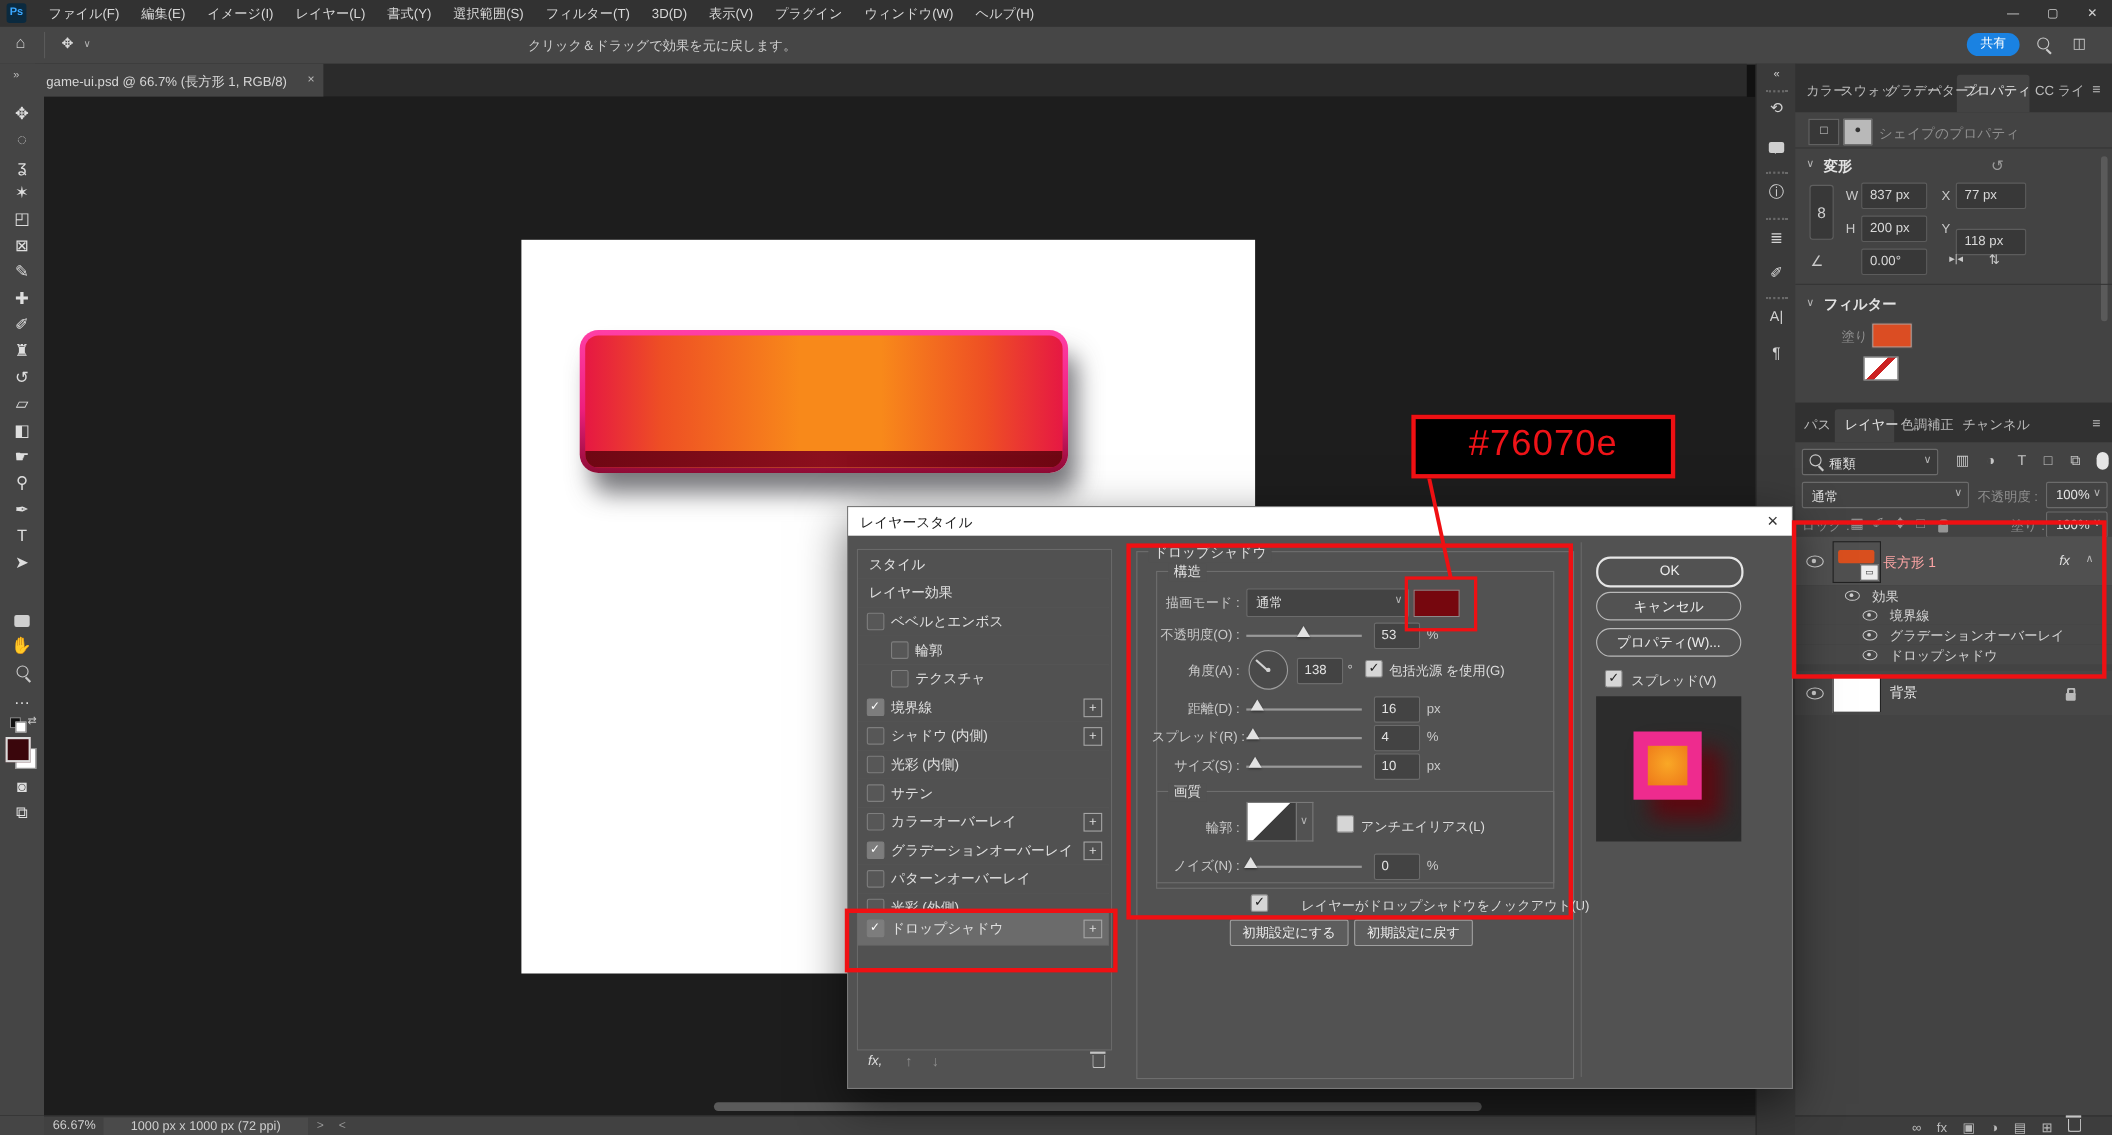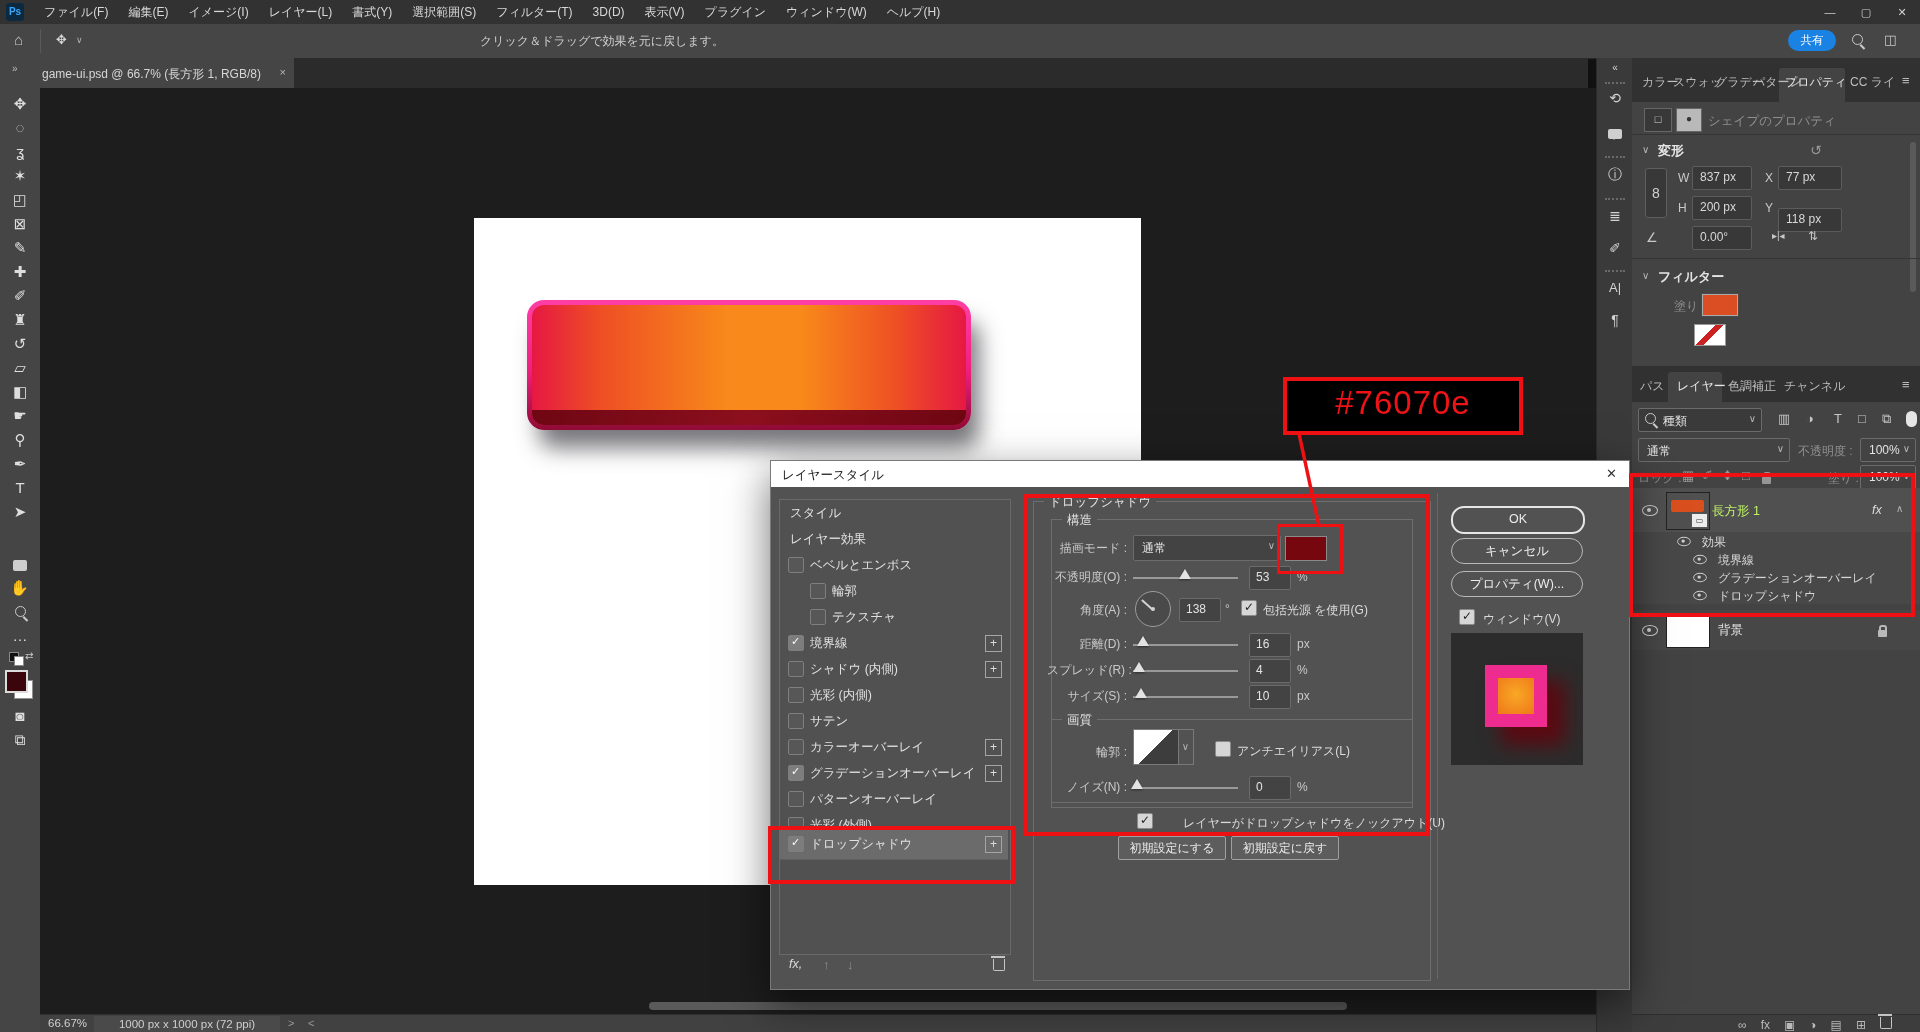--- a/index.html
+++ b/index.html
@@ -391,21 +391,21 @@
     <span class="dlgtext" style="left:412px;top:354px">レイヤーがドロップシャドウをノックアウト(U)</span>
 
     <div class="dbtn" style="left:347px;top:375px">初期設定にする</div>
     <div class="dbtn" style="left:460px;top:375px">初期設定に戻す</div>
 
     <div class="vdiv"></div>
     <div class="pillbtn def" style="top:45px">OK</div>
     <div class="pillbtn" style="top:77px">キャンセル</div>
     <div class="pillbtn" style="top:110px">プロパティ(W)...</div>
     <span class="dcb on" style="left:688px;top:148px"></span>
-    <span class="dlgtext" style="left:712px;top:150px">ウィンドウ(V)</span>
+    <span class="dlgtext" style="left:712px;top:150px">スプレッド(V)</span>
     <div class="pvthumb">
       <div class="pvshadow"></div>
       <div class="pvpink">
         <div class="pvorange"></div>
       </div>
     </div>
   </div>
 
   <svg id="annline" width="1920" height="1032">
     <line x1="1298" y1="429" x2="1319" y2="526" stroke="#ef1013" stroke-width="3.5"></line>
@@ -520,21 +520,21 @@
     <div class="combo" style="left:228px;top:407px;width:54px;height:22px">
         <span class="grayed">100%</span>
       </div>
     
     <div class="lrow" style="top:430px;height:44px;background:#505050">
       <span class="abs" style="left:10px;top:17px"><span class="eye"></span></span>
       <div class="abs checker" style="left:34px;top:4px;width:42px;height:36px;border:1px solid #222">
         <div class="abs" style="left:4px;top:7px;width:33px;height:12px;background:#d94f1e;border-radius:2px"></div>
         <div class="abs" style="left:24px;top:20px;width:15px;height:13px;background:#ededed;border:1px solid #555;color:#333;font-size:8px;text-align:center;line-height:13px">▭</div>
       </div>
-      <span class="abs" style="left:80px;top:15px;font-size:12.5px;color:#bef264">長方形 1</span>
+      <span class="abs" style="left:80px;top:15px;font-size:12.5px;color:#fca5a5">長方形 1</span>
       <span class="abs fxtxt" style="left:240px;top:15px">fx</span>
       <span class="abs" style="left:264px;top:15px;color:#b5b5b5;font-size:10px">∧</span>
     </div>
     <div class="lrow" style="top:474px;height:18px;background:#484848">
       <span class="abs" style="left:44px;top:4px"><span class="eye sm"></span></span>
       <span class="abs" style="left:70px;top:2px;color:#d6d6d6">効果</span>
     </div>
     <div class="lrow" style="top:492px;height:18px;background:#484848">
       <span class="abs" style="left:60px;top:4px"><span class="eye sm"></span></span>
       <span class="abs" style="left:86px;top:2px;color:#d6d6d6">境界線</span>

